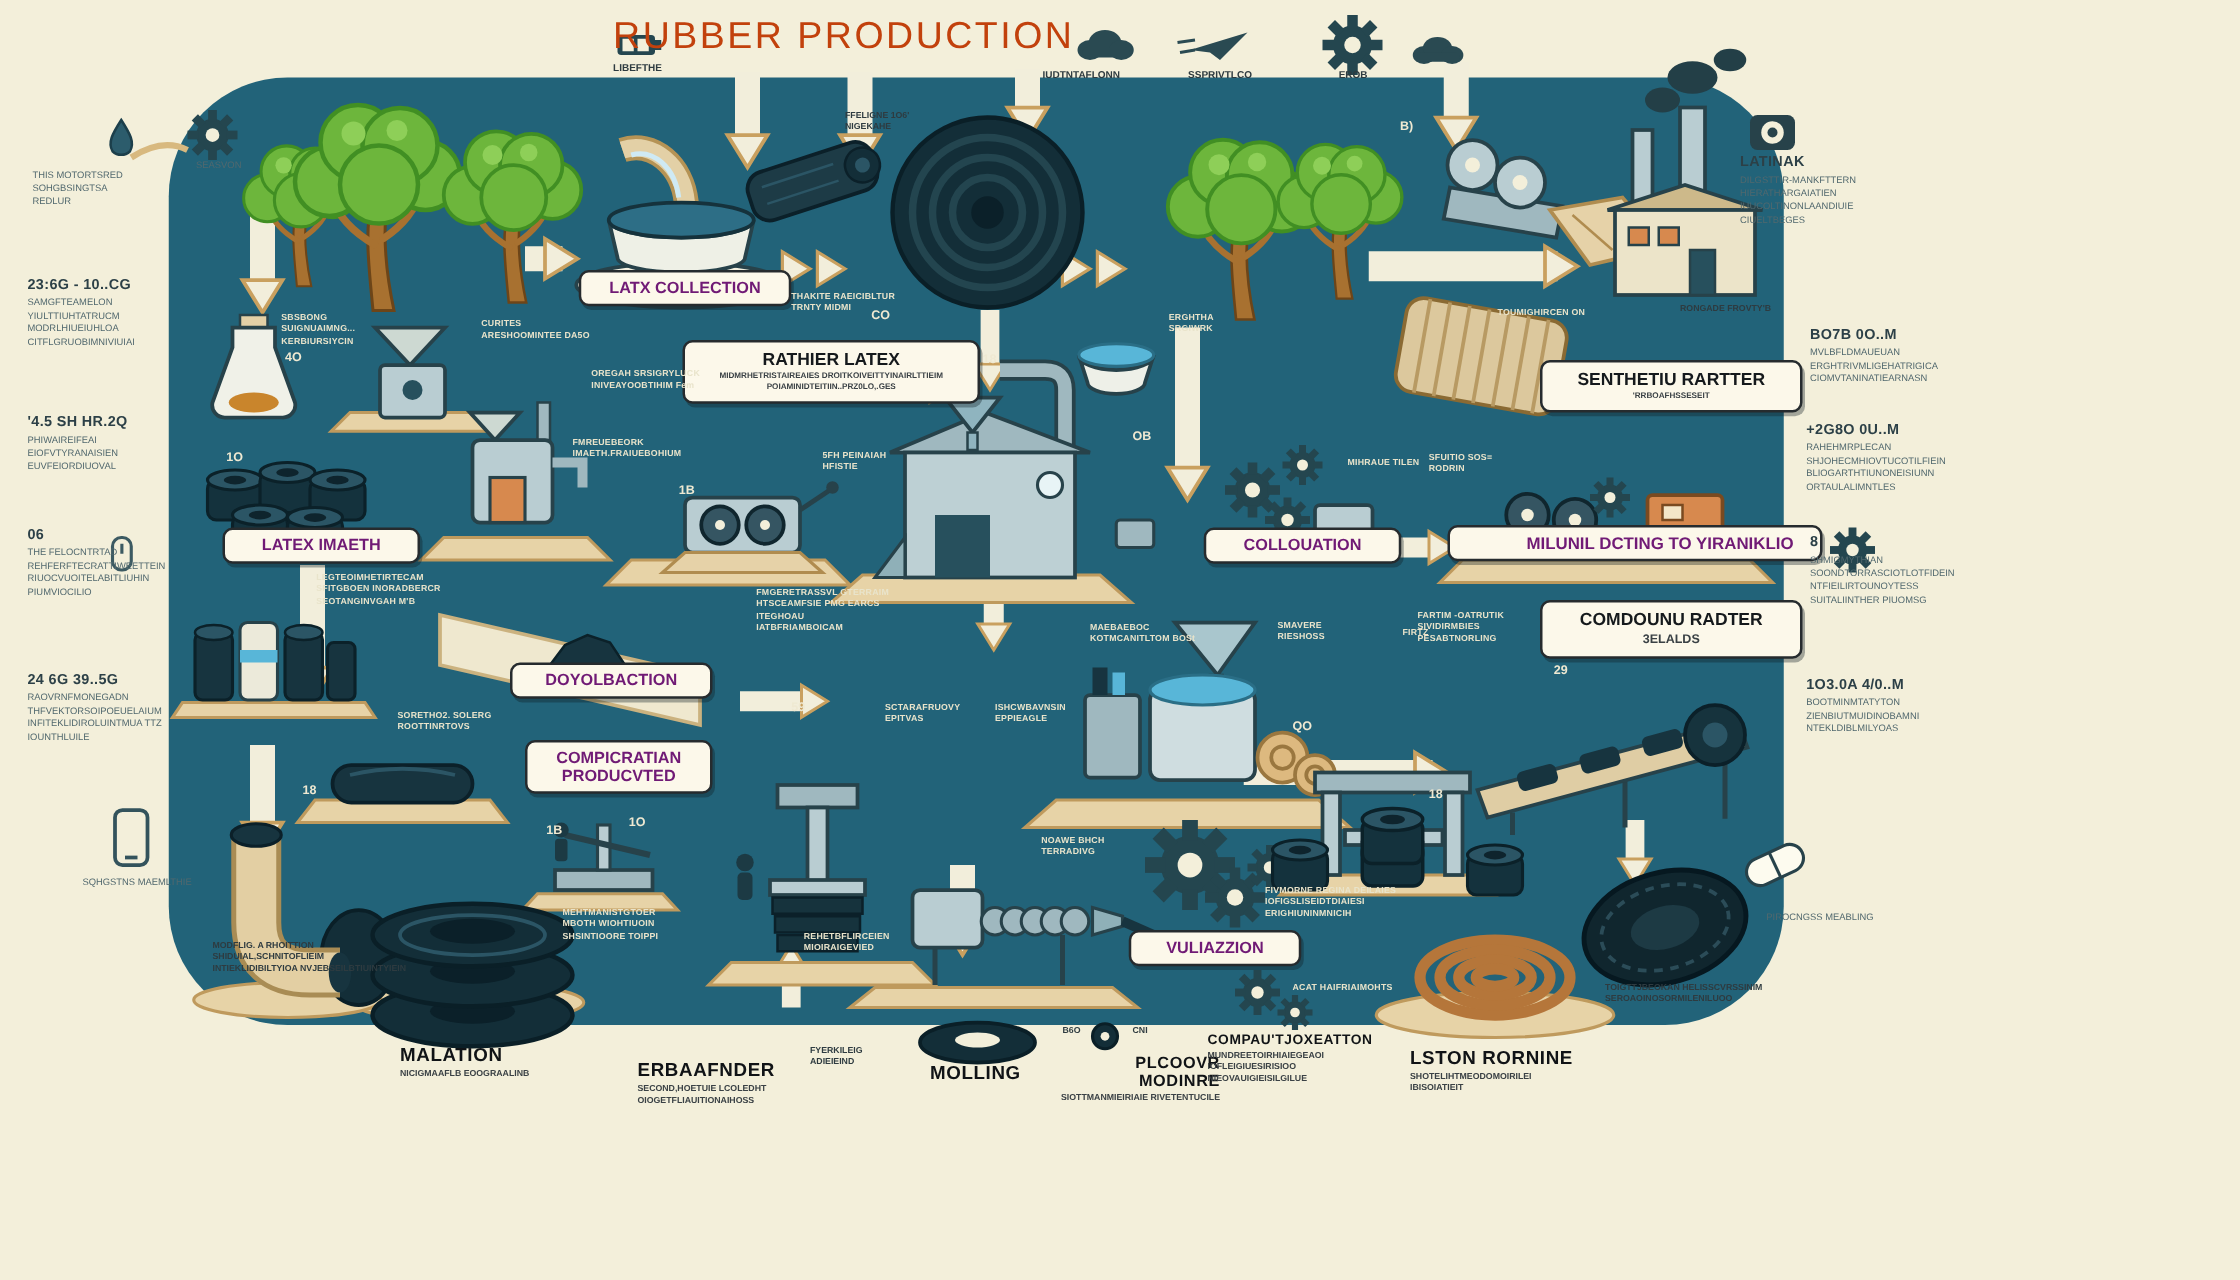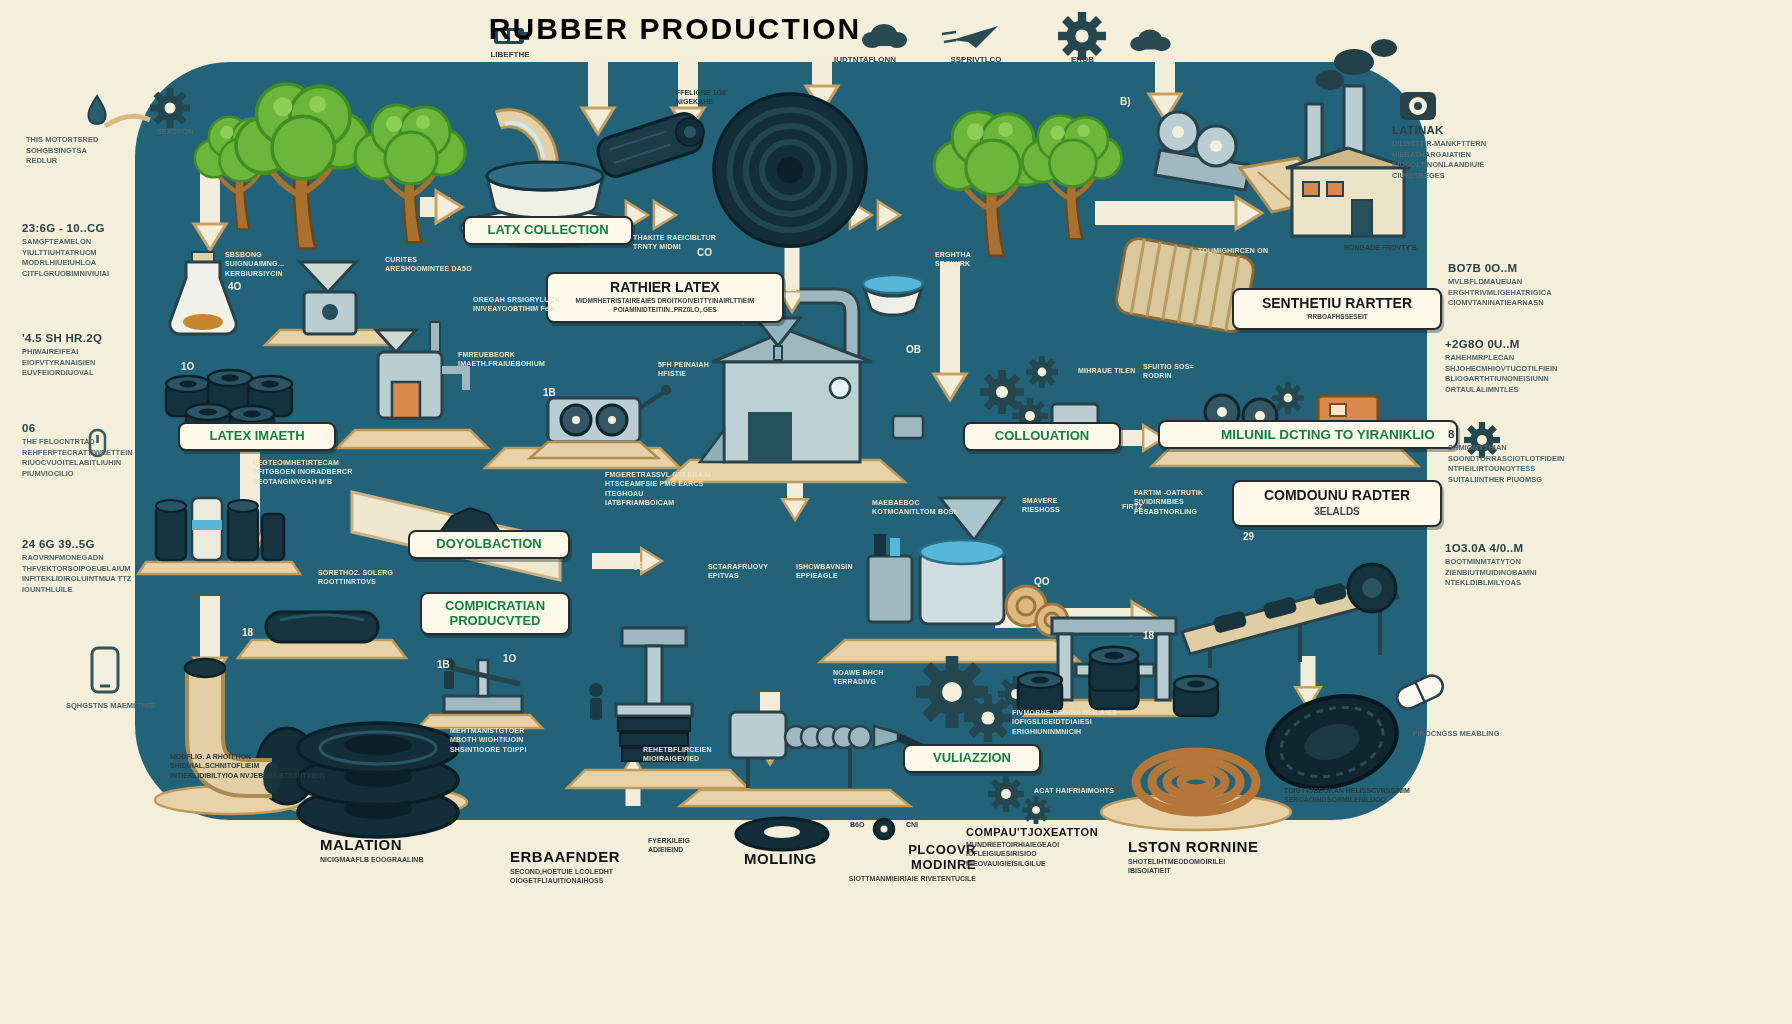--- a/index.html
+++ b/index.html
@@ -1,33 +1,33 @@
 <!DOCTYPE html>
 <html><head>
 <meta charset="utf-8">
 <style>
   html,body{margin:0;padding:0;background:#cfcabb;}
   .stage{position:relative;width:1792px;height:1024px;background:#f3efda;overflow:hidden;
          font-family:"Liberation Sans","DejaVu Sans",sans-serif;}
   svg.bg{position:absolute;left:0;top:0;}
-  .title{position:absolute;font-size:30px;font-weight:700;letter-spacing:2px;color:#000000;text-align:center;}
+  .title{position:absolute;font-size:30px;font-weight:400;letter-spacing:2px;color:#c2410c;text-align:center;}
   .pill{position:absolute;background:#fcf8ea;border:2px solid #262b2e;border-radius:8px;padding:5px 8px;
-        font-weight:700;font-size:13px;color:#15803d;text-align:center;line-height:1.12;
+        font-weight:700;font-size:13px;color:#701a75;text-align:center;line-height:1.12;
         box-shadow:2px 3px 0 rgba(15,30,35,.35);}
   .nodebox{position:absolute;background:#fcf8ea;border:2px solid #262b2e;border-radius:8px;padding:6px 19px;
         text-align:center;box-shadow:2px 3px 0 rgba(15,30,35,.35);}
   .nodebox .head{font-weight:700;font-size:14px;color:#15191c;line-height:1.1;}
   .nodebox .sub{font-size:6.5px;font-weight:700;color:#3a4145;margin-top:2px;line-height:1.35;}
   .tl{position:absolute;color:#e9e4cb;font-size:7px;font-weight:700;line-height:1.35;letter-spacing:.2px;}
   .td{position:absolute;color:#2e3b40;font-size:7px;font-weight:700;line-height:1.35;}
   .num{position:absolute;color:#efe9d2;font-size:10px;font-weight:700;}
   .iclbl{position:absolute;font-size:8px;font-weight:700;color:#2e3b40;text-align:center;}
   .lnote{position:absolute;}
   .lnote .stat{font-weight:800;font-size:11.5px;color:#2c4047;letter-spacing:.3px;}
-  .lnote .txt{font-size:7.5px;font-weight:700;color:#51686e;line-height:1.4;margin-top:3px;}
+  .lnote .txt{font-size:7.5px;font-weight:400;color:#51686e;line-height:1.4;margin-top:3px;}
   .blabel{position:absolute;}
   .blabel .h{font-weight:800;font-size:15px;color:#101316;letter-spacing:.5px;}
   .blabel .s{font-size:7px;font-weight:700;color:#3a4145;line-height:1.35;margin-top:2px;}
 </style>
 </head>
 <body>
 
 <div class="stage">
 
 <svg class="bg" width="1792" height="1024" viewBox="0 0 1792 1024">

